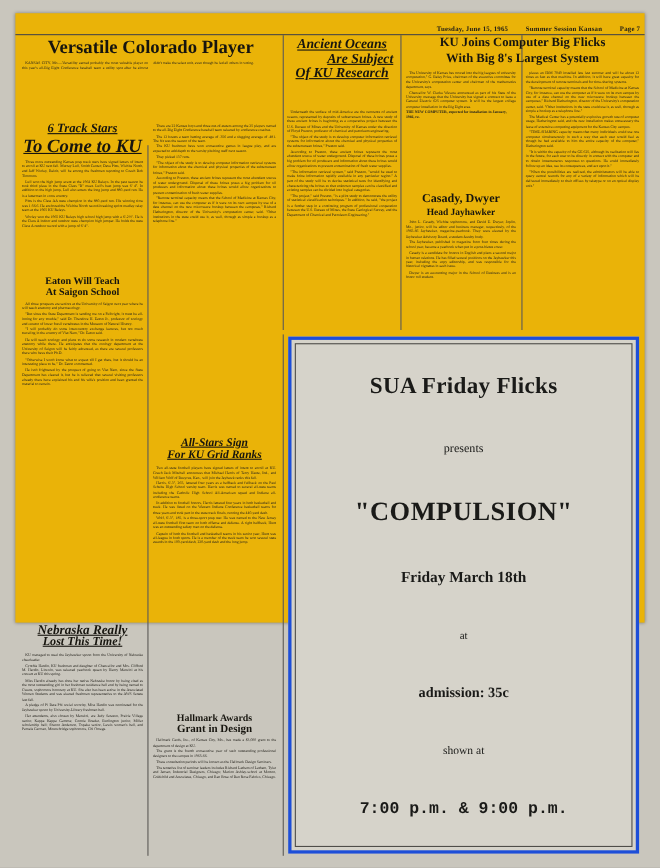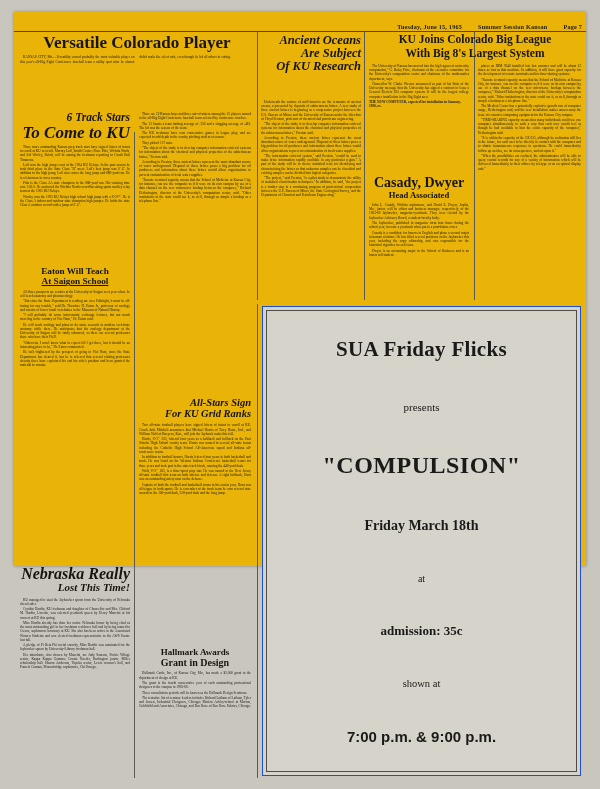--- a/index.html
+++ b/index.html
@@ -53,37 +53,37 @@
   }
   
   .col { position: absolute; box-sizing: border-box; }
   .hl {
     font-family: "Liberation Serif", serif;
     font-weight: bold;
     line-height: 1.02;
     text-align: center;
     color: #17150f;
   }
-  .hl.left { text-align: right; }
+  .hl.left { text-align: center; text-decoration: underline; }
   .body {
     font-size: 3.45px;
     line-height: 1.22;
     text-align: justify;
     column-gap: 5px;
     color: #24221c;
     hyphens: auto;
   }
   .body p { margin: 0 0 1.2px 0; text-indent: 3px; }
   .body p.first { text-indent: 3px; }
   .center-line { text-align: center; font-weight: bold; }
   
   .adbox {
     position: absolute;
     background: #d6d3ca;
-    border: 1px solid #1d4ed8;
+    border: 3px solid #1d4ed8;
     box-sizing: border-box;
     text-align: center;
     overflow: hidden;
   }
   .adbox .inner {
     position: absolute;
     left: 3px; right: 3px; top: 3px; bottom: 3px;
     border: 1px solid #4f4d49;
     display: flex;
     flex-direction: column;
@@ -93,21 +93,21 @@
     box-sizing: border-box;
   }
   .ad-l1 { font-size: 21px; font-weight: bold; font-family: "Liberation Serif", serif; letter-spacing: .3px; }
   .ad-l2 { font-size: 11px; font-family: "Liberation Serif", serif; }
   .ad-l3 { font-size: 24px; font-weight: bold; font-family: "Liberation Serif", serif; letter-spacing: .5px; }
   .ad-l4 { font-size: 14px; font-weight: bold; font-family: "Liberation Serif", serif; }
   .ad-l5 { font-size: 10px; font-family: "Liberation Serif", serif; }
   .ad-l6 { font-size: 13.5px; font-weight: bold; font-family: "Liberation Serif", serif; }
   .ad-l7 { font-size: 13px; font-weight: bold; font-family: "Liberation Serif", serif; }
   .ad-l8 { font-size: 10.5px; font-family: "Liberation Serif", serif; }
-  .ad-l9 { font-size: 15px; font-weight: bold; font-family: Liberation Sans, sans-serif; }
+  .ad-l9 { font-size: 15px; font-weight: bold; font-family: Liberation Mono, monospace; }
   .italic { font-style: italic; }
 </style>
 </head>
 <body>
 
 <div class="page">
   <div class="paper">
 
     <div class="masthead">
       <span class="mh">Tuesday, June 15, 1965</span>
@@ -128,21 +128,21 @@
       </div>
     </div>
 
     <div class="col" style="left:247px; top:22px; width:100px;">
       <div class="hl italic left" style="font-size:12.5px;">Ancient Oceans</div>
       <div class="hl italic left" style="font-size:12.5px;margin-left:33px;">Are Subject</div>
       <div class="hl italic left" style="font-size:12.5px;">Of KU Research</div>
     </div>
 
     <div class="col" style="left:355px; top:22px; width:212px;">
-      <div class="hl" style="font-size:11.5px;">KU Joins Colorado Big League</div>
+      <div class="hl" style="font-size:11.5px;">KU Joins Computer Big Flicks</div>
       <div class="hl" style="font-size:11.5px; margin-top:2px;">With Big 8's Largest System</div>
     </div>
 
     <div class="col body" style="left:247px; top:88px; width:100px; height:198px;">
       <p class="first">Underneath the surface of mid-America are the remnants of ancient oceans, represented by deposits of subterranean brines. A new study of these ancient brines is beginning as a cooperative project between the U.S. Bureau of Mines and the University of Kansas under the direction of Floyd Preston, professor of chemical and petroleum engineering.</p>
       <p>"The object of the study is to develop computer information retrieval systems for information about the chemical and physical properties of the subterranean brines," Preston said.</p>
       <p>According to Preston, these ancient brines represent the most abundant source of water underground. Disposal of these brines poses a big problem for oil producers and information about these brines would allow organizations to prevent contamination of fresh water supplies.</p>
       <p>"The information retrieval system," said Preston, "would be used to make brine information rapidly available in any particular region." A part of the study will be to devise statistical tests for identifying and characterizing the brines so that unknown samples can be classified and existing samples can be divided into logical categories.</p>
       <p>"The project," said Preston, "is a pilot study to demonstrate the utility of statistical classification techniques." In addition, he said, "the project is a further step in a continuing program of professional cooperation between the U.S. Bureau of Mines, the State Geological Survey, and the Department of Chemical and Petroleum Engineering."</p>
     </div>
@@ -156,56 +156,56 @@
     <div class="col body" style="left:464px; top:52px; width:103px; height:234px;">
       <p class="first">places an IBM 7040 installed late last summer and will be about 12 times as fast as that machine. In addition, it will have great capacity for the development of remote terminals and for time-sharing systems.</p>
       <p>"Remote terminal capacity means that the School of Medicine at Kansas City, for instance, can use the computer as if it were on its own campus by use of a data channel on the new microwave hookup between the campuses," Richard Hetherington, director of the University's computation center, said. "Other institutions in the state could use it, as well, through as simple a hookup as a telephone line."</p>
       <p>The Medical Center has a potentially explosive growth rate of computer usage, Hetherington said, and the new installation makes unnecessary the lease of extensive computing equipment for the Kansas City campus.</p>
       <p>"TIME-SHARING capacity means that many individuals could use one computer simultaneously in such a way that each user would feel as though he had available to him the entire capacity of the computer," Hetherington said.</p>
       <p>"It is within the capacity of the GE 625, although its realization still lies in the future, for each user to be directly in contact with the computer and to obtain instantaneous responses to questions. He could immediately follow up an idea, see its consequences, and act upon it."</p>
       <p>"When the possibilities are realized, the administrators will be able to query central records for any of a variety of information which will be delivered immediately to their offices by teletype or on an optical display unit."</p>
     </div>
 
     <div class="col" style="left:355px; top:164px; width:100px;">
-      <div class="hl" style="font-size:14px;">Casady, Dwyer</div>
-      <div class="hl" style="font-size:8.6px; margin-top:1px;">Head Associated</div>
+      <div class="hl" style="font-size:11px;">Casady, Dwyer</div>
+      <div class="hl" style="font-size:8.6px; margin-top:1px;">Head Jayhawker</div>
       <div class="body" style="margin-top:3px;">
         <p class="first">John L. Casady, Wichita sophomore, and David E. Dwyer, Joplin, Mo., junior, will be editor and business manager, respectively, of the 1965-66 Jayhawker, magazine-yearbook. They were elected by the Jayhawker Advisory Board, a student-faculty body.</p>
         <p>The Jayhawker, published in magazine form four times during the school year, became a yearbook when put in a post-hiatus cover.</p>
         <p>Casady is a candidate for honors in English and plans a second major in human relations. He has filled several positions on the Jayhawker this year, including the copy editorship, and was responsible for the historical vignettes in each issue.</p>
         <p>Dwyer is an accounting major in the School of Business and is an honor roll student.</p>
       </div>
     </div>
 
     <div class="col" style="left:6px; top:100px; width:110px;">
       <div class="hl italic left" style="font-size:11.5px;">6 Track Stars</div>
       <div class="hl italic left" style="font-size:17px;">To Come to KU</div>
       <div class="body" style="margin-top:4px;">
         <p class="first">Three more outstanding Kansas prep track stars have signed letters of intent to enroll at KU next fall. Murray Lull, Smith Center; Dave Pitts, Wichita North, and Jeff Worley, Beloit, will be among the freshmen reporting to Coach Bob Timmons.</p>
         <p>Lull won the high jump event at the 1964 KU Relays. In the past season he took third place in the State Class "B" meet. Lull's best jump was 6' 4". In addition to the high jump, Lull also enters the long jump and 880-yard run. He is a letterman in cross country.</p>
         <p>Pitts is the Class AA state champion in the 880-yard run. His winning time was 1:56.6. He anchored the Wichita North record-breaking sprint medley relay team at the 1965 KU Relays.</p>
         <p>Worley won the 1965 KU Relays high school high jump with a 6'-2½". He is the Class A indoor and outdoor state champion high jumper. He holds the state Class A outdoor record with a jump of 6' 4".</p>
       </div>
     </div>
 
     <div class="col" style="left:6px; top:239px; width:110px;">
-      <div class="hl" style="font-size:9.2px;margin-top:16px;">Eaton Will Teach</div>
-      <div class="hl" style="font-size:9.2px; margin-top:1px;text-decoration:underline;">At Saigon School</div>
+      <div class="hl" style="font-size:9.2px;">Eaton Will Teach</div>
+      <div class="hl" style="font-size:9.2px; margin-top:1px;">At Saigon School</div>
       <div class="body" style="margin-top:3px;">
         <p class="first">All three prospects are seniors at the University of Saigon next year where he will teach anatomy and pharmacology.</p>
         <p>"But since the State Department is sending me on a Fulbright, it must be all-inning for any trouble," said Dr. Theodore H. Eaton Jr., professor of zoology and curator of lower fossil vertebrates in the Museum of Natural History.</p>
         <p>"I will probably do some intercountry exchange lectures, but not much traveling in the country of Viet Nam," Dr. Eaton said.</p>
         <p>He will teach zoology and plans to do some research in modern vertebrate anatomy while there. He anticipates that the zoology department at the University of Saigon will be fairly advanced, as there are several professors there who have their Ph.D.</p>
         <p>"Otherwise I won't know what to expect till I get there, but it should be an interesting place to be," Dr. Eaton commented.</p>
         <p>He isn't frightened by the prospect of going to Viet Nam, since the State Department has cleared it, but he is relieved that several visiting professors already there have explained his and his wife's position and been granted the material to remain.</p>
       </div>
     </div>
 
     <div class="col" style="left:6px; top:554px; width:110px;">
-      <div class="hl italic left" style="font-size:16px;">Nebraska Really</div>
+      <div class="hl italic left" style="font-size:12px;">Nebraska Really</div>
       <div class="hl italic left" style="font-size:11px;">Lost This Time!</div>
       <div class="body" style="margin-top:4px;">
         <p class="first">KU managed to steal the Jayhawker spoon from the University of Nebraska cheerleader.</p>
         <p>Cynthia Hardin, KU freshman and daughter of Chancellor and Mrs. Clifford M. Hardin, Lincoln, was selected yearbook queen by Henry Mancini at his concert at KU this spring.</p>
         <p>Miss Hardin already has done her native Nebraska honor by being cited as the most outstanding girl in her freshman residence hall and by being named to Cwens, sophomore honorary at KU. She also has been active in the Associated Women Students and was elected freshman representative to the AWS Senate last fall.</p>
         <p>A pledge of Pi Beta Phi social sorority, Miss Hardin was nominated for the Jayhawker spoon by University-Library freshman hall.</p>
         <p>Her attendants, also chosen by Mancini, are Judy Sarason, Prairie Village senior, Kappa Kappa Gamma; Connie Roeder, Burlington junior, Miller scholarship hall; Sharon Anderson, Topeka senior, Lewis women's hall, and Pamela Carman, Mounchridge sophomore, Chi Omega.</p>
       </div>
     </div>
 

